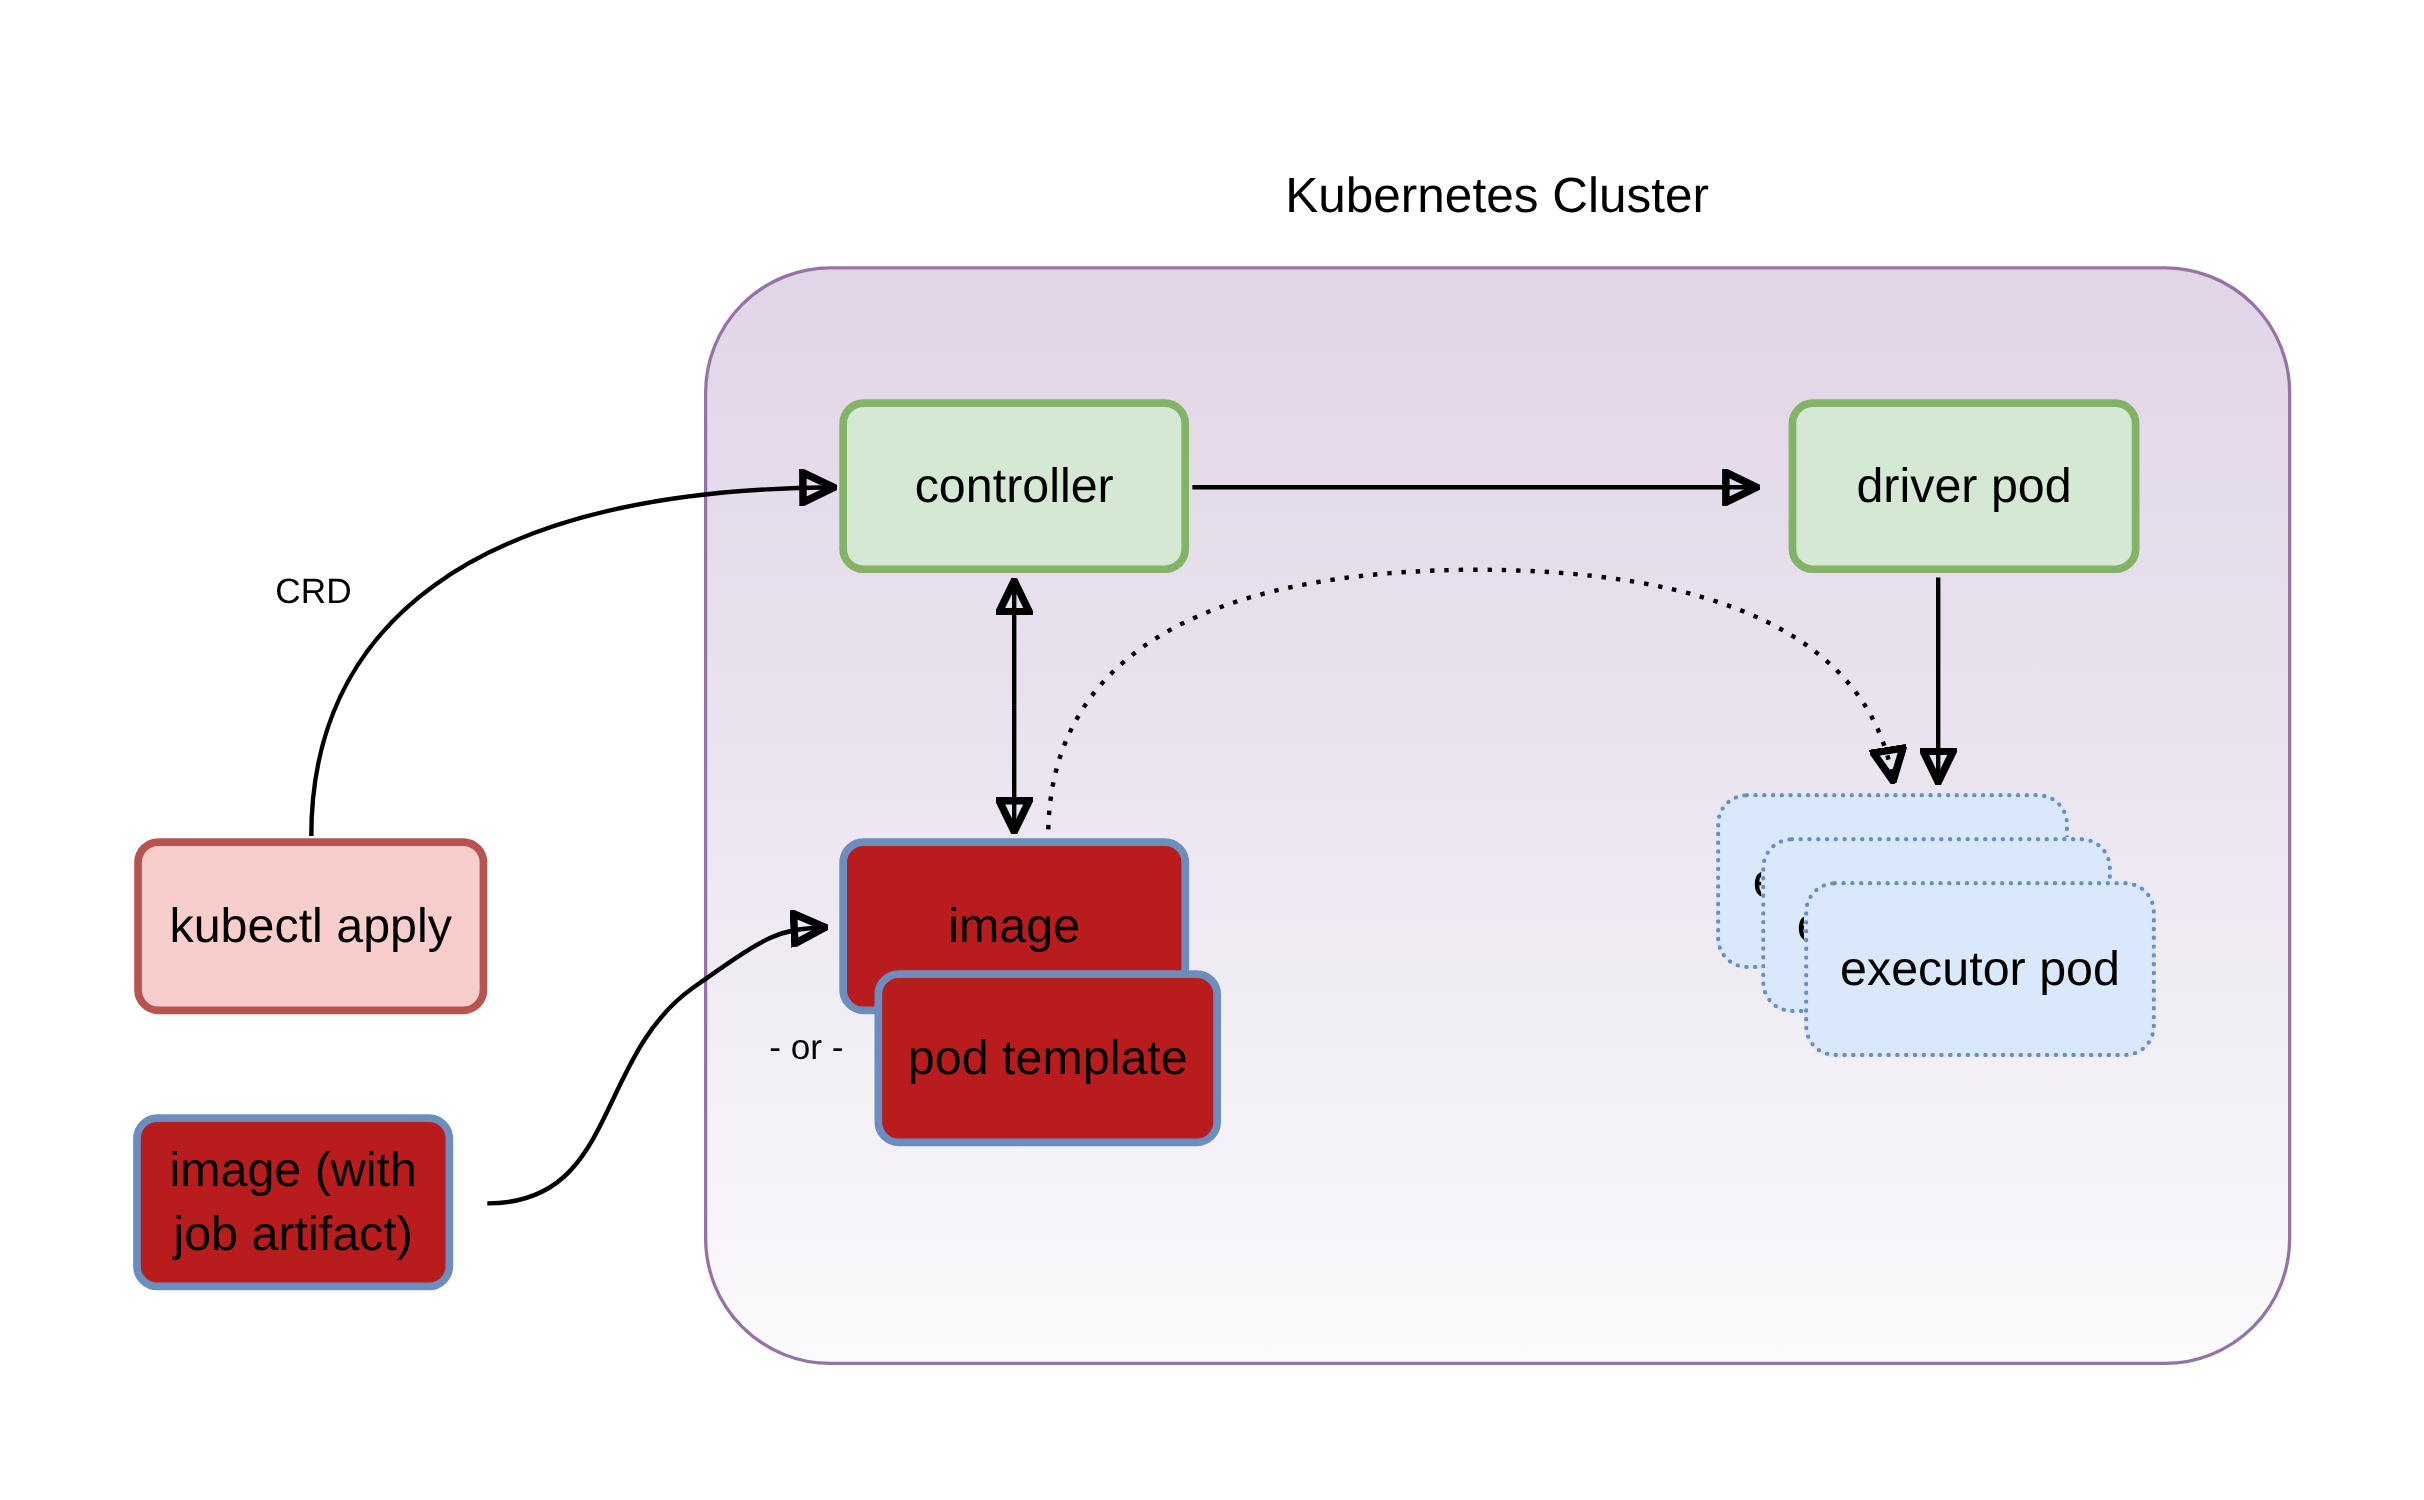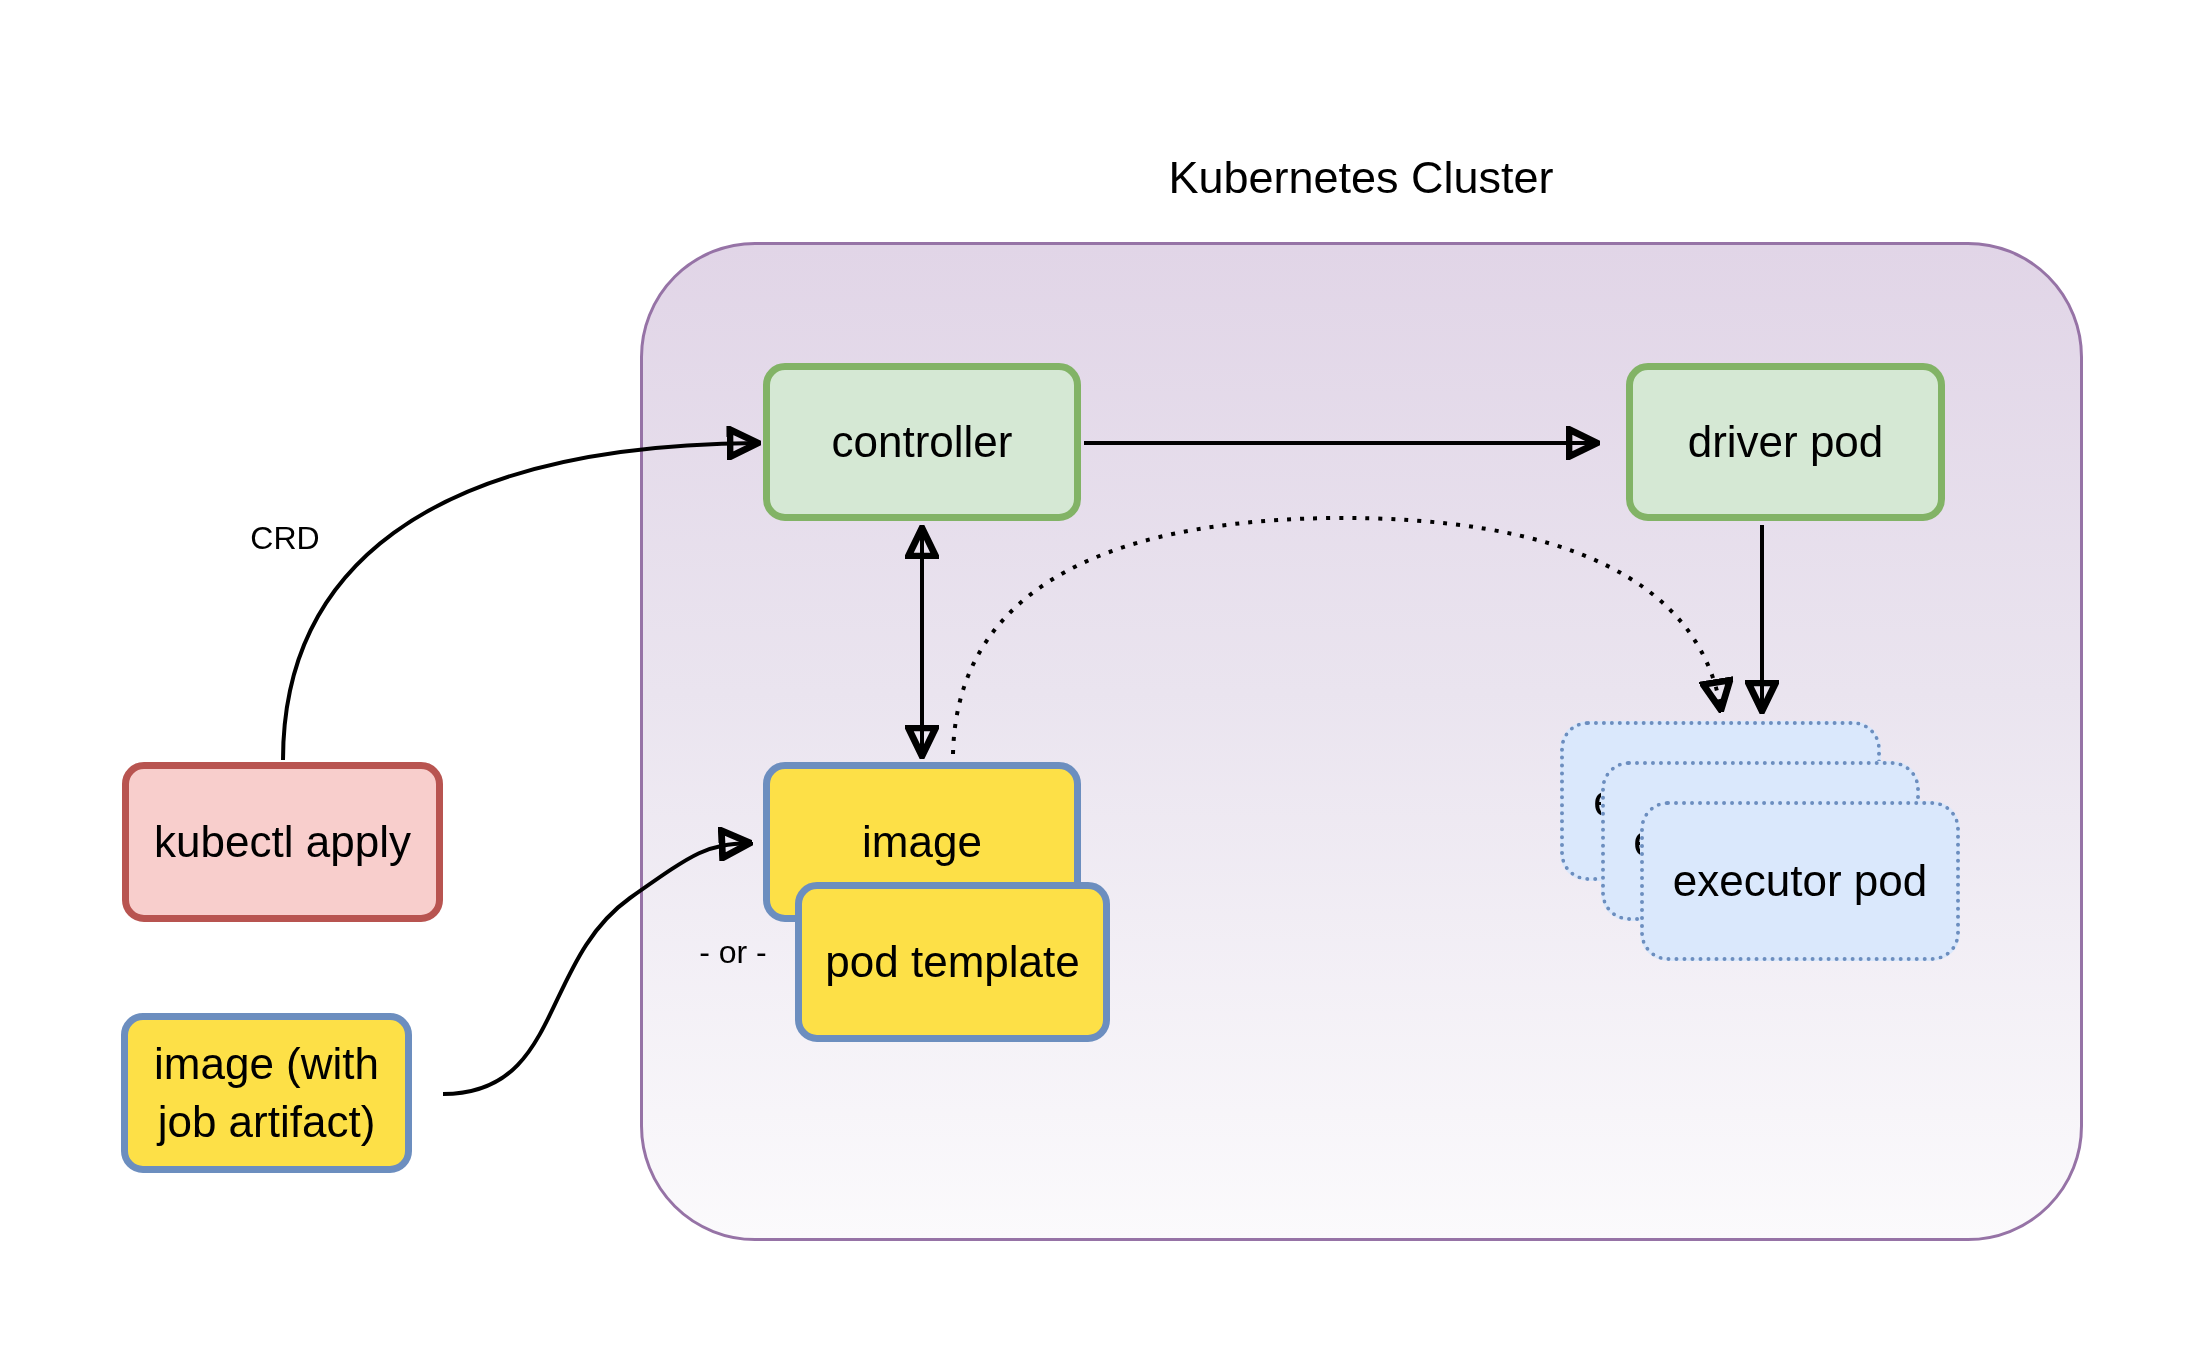--- a/index.html
+++ b/index.html
@@ -33,21 +33,21 @@
     align-items: center;
     justify-content: center;
     text-align: center;
     font-size: 44px;
     line-height: 1.32;
     border-radius: 22px;
     border: 7px solid #a3a3a3;
     box-sizing: border-box;
   }
   .green { background: #d5e8d4; border-color: #82b366; }
-  .blue  { background: #fde047; border-color: #6c8ebf; }
+  .blue  { background: #b91c1c; border-color: #6c8ebf; }
   .red   { background: #f8cecc; border-color: #b85450; }
   .exec  {
     background: #dae8fc;
     border: 4px dotted #6c8ebf;
     border-radius: 28px;
   }
   .pre { white-space: pre-line; }
 
   .n-controller { left: 763px;  top: 363px;  width: 318px; height: 158px; }
   .n-driver     { left: 1602px; top: 363px;  width: 319px; height: 158px; margin-left: 24px; }

